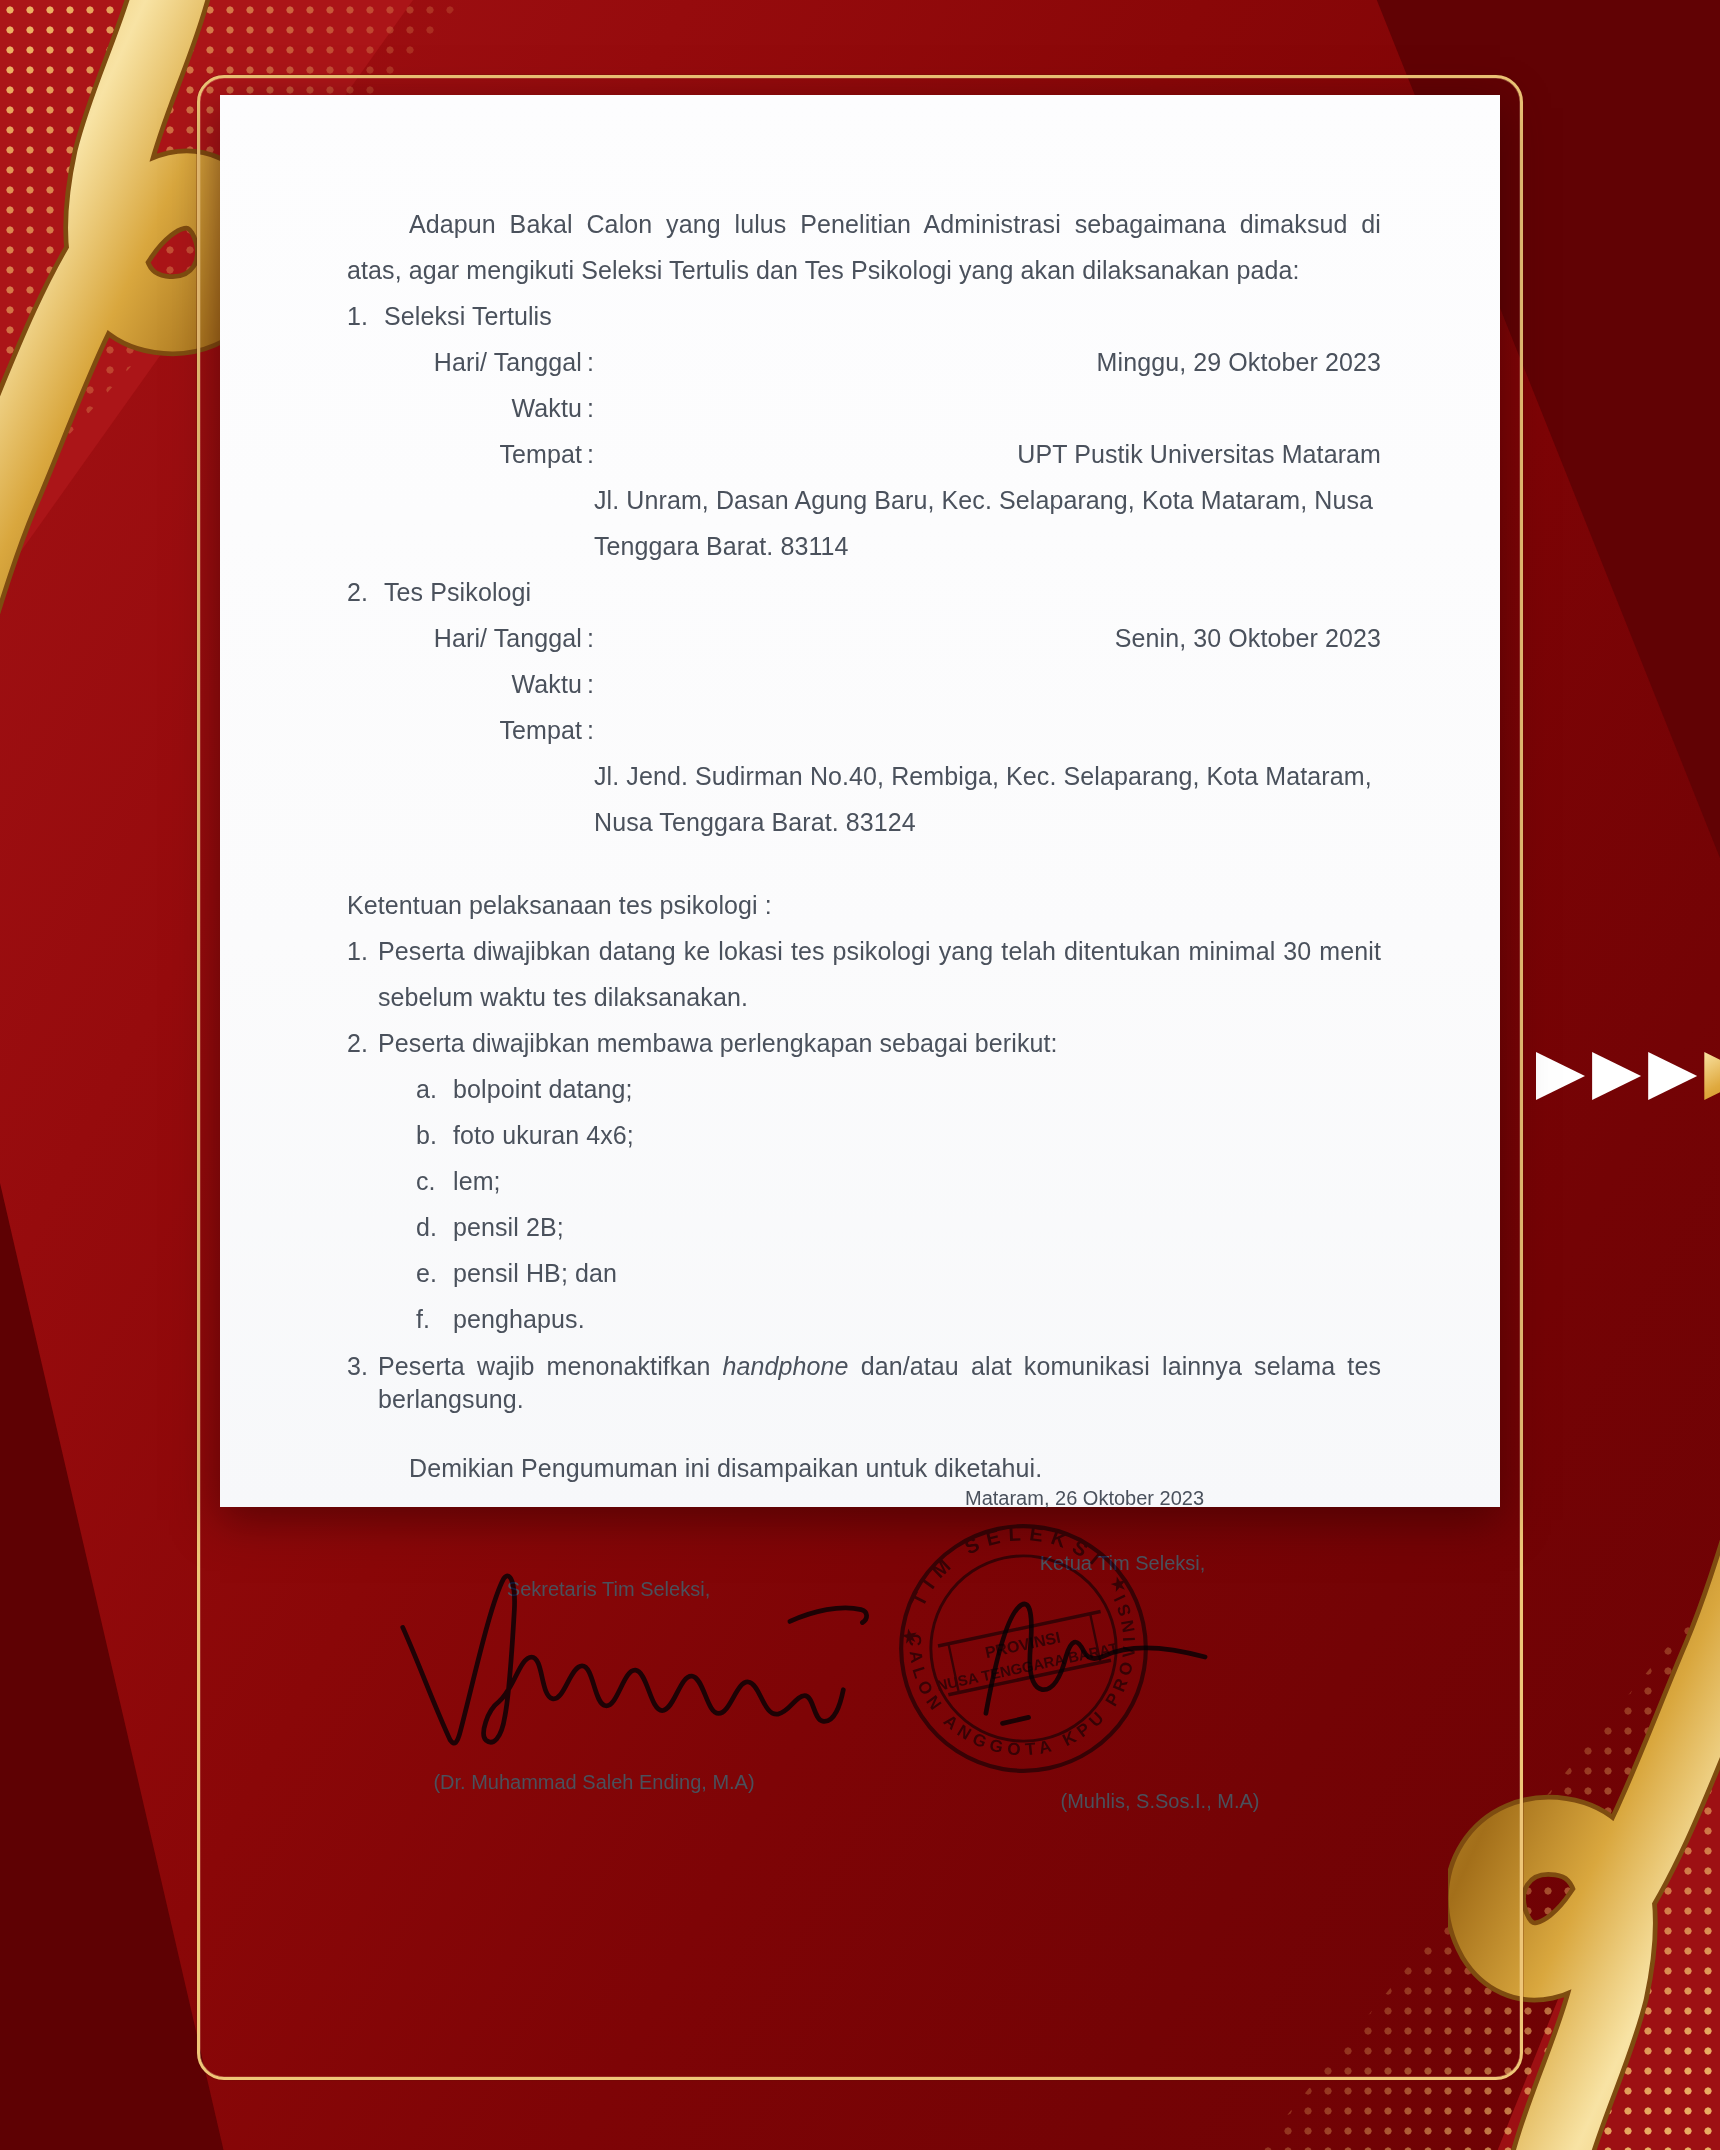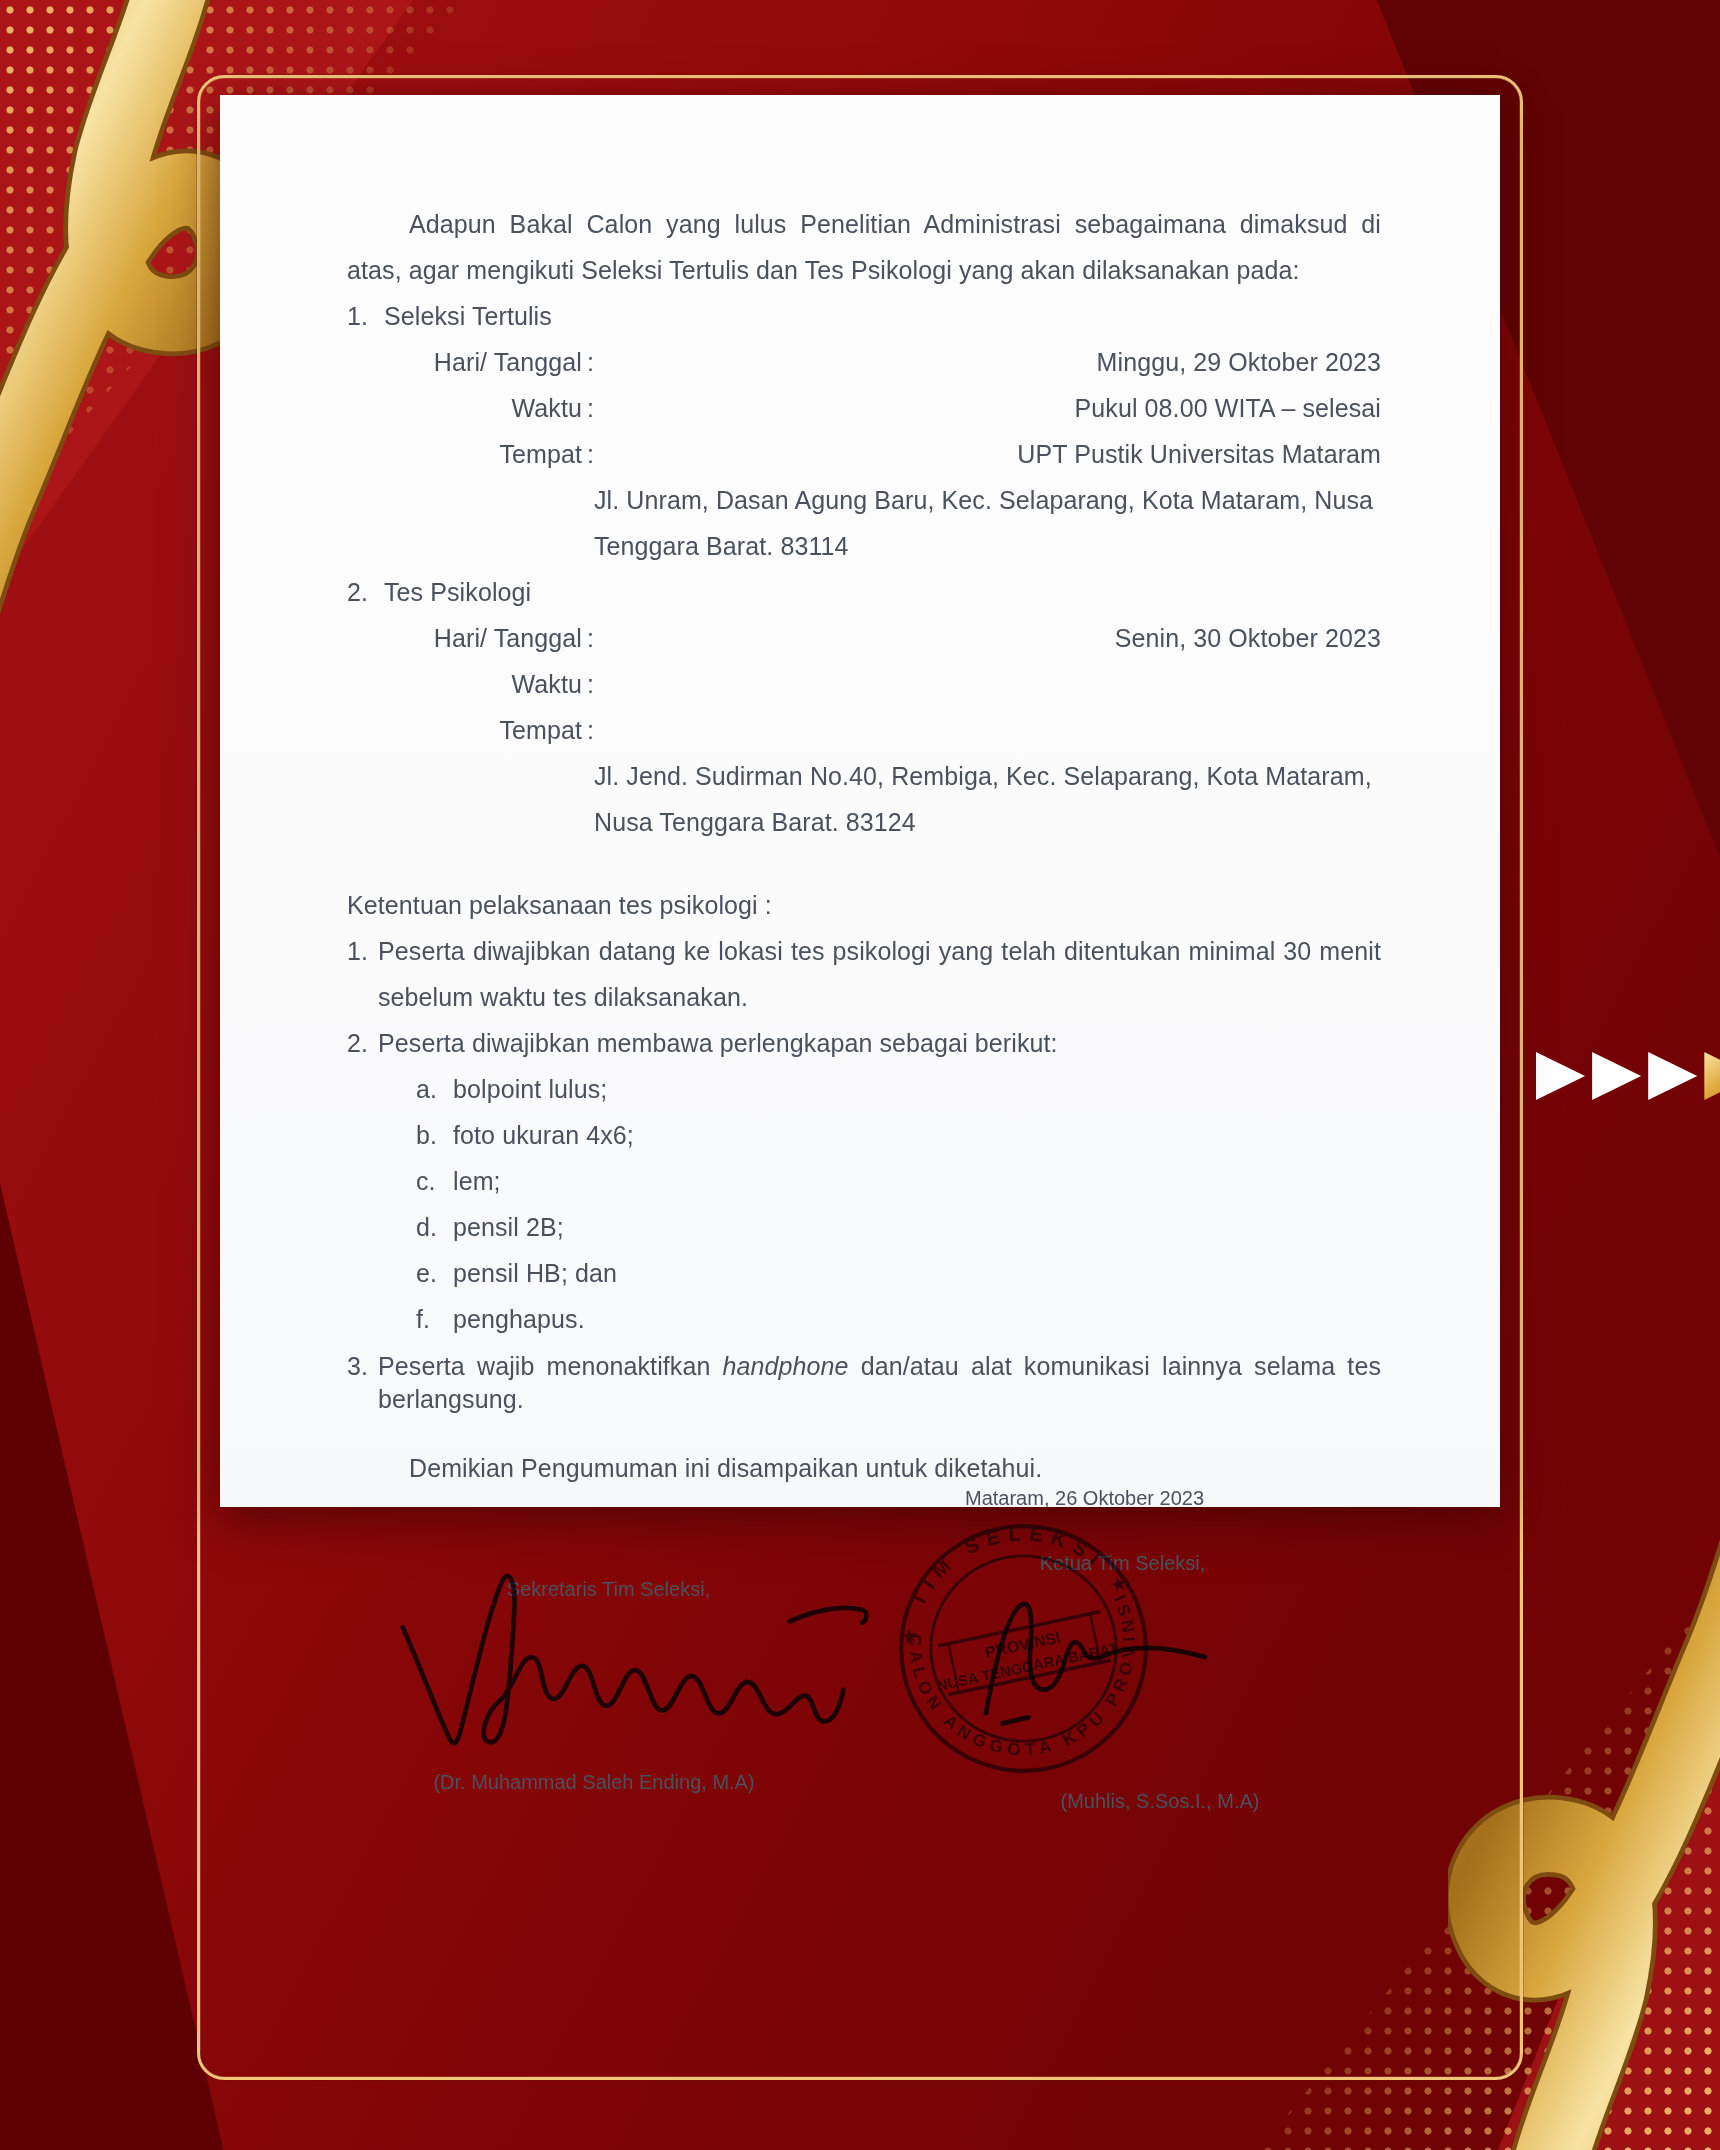--- a/index.html
+++ b/index.html
@@ -141,21 +141,20 @@
         <span>Seleksi Tertulis</span>
       </div>
       <div class="defrow">
         <span class="lab">Hari/ Tanggal</span>
         <span class="sep">:</span>
         <span class="val">Minggu, 29 Oktober 2023</span>
       </div>
       <div class="defrow">
         <span class="lab">Waktu</span>
         <span class="sep">:</span>
-        <span class="val">Pukul 08.00 WITA – selesai</span>
       </div>
       <div class="defrow">
         <span class="lab">Tempat</span>
         <span class="sep">:</span>
         <span class="val">UPT Pustik Universitas Mataram</span>
       </div>
       <div class="addr">Jl. Unram, Dasan Agung Baru, Kec. Selaparang, Kota Mataram, Nusa</div>
       <div class="addr">Tenggara Barat. 83114</div>
 
       <div class="sect-title">
@@ -184,21 +183,21 @@
         <span class="num">1.</span>
         <span class="rbody">Peserta diwajibkan datang ke lokasi tes psikologi yang telah ditentukan minimal 30 menit sebelum waktu tes dilaksanakan.</span>
       </div>
       <div class="rule">
         <span class="num">2.</span>
         <span class="rbody">Peserta diwajibkan membawa perlengkapan sebagai berikut:</span>
       </div>
 
       <div class="subitem">
         <span class="let">a.</span>
-        <span>bolpoint lulus;</span>
+        <span>bolpoint datang;</span>
       </div>
       <div class="subitem">
         <span class="let">b.</span>
         <span>foto ukuran 4x6;</span>
       </div>
       <div class="subitem">
         <span class="let">c.</span>
         <span>lem;</span>
       </div>
       <div class="subitem">

